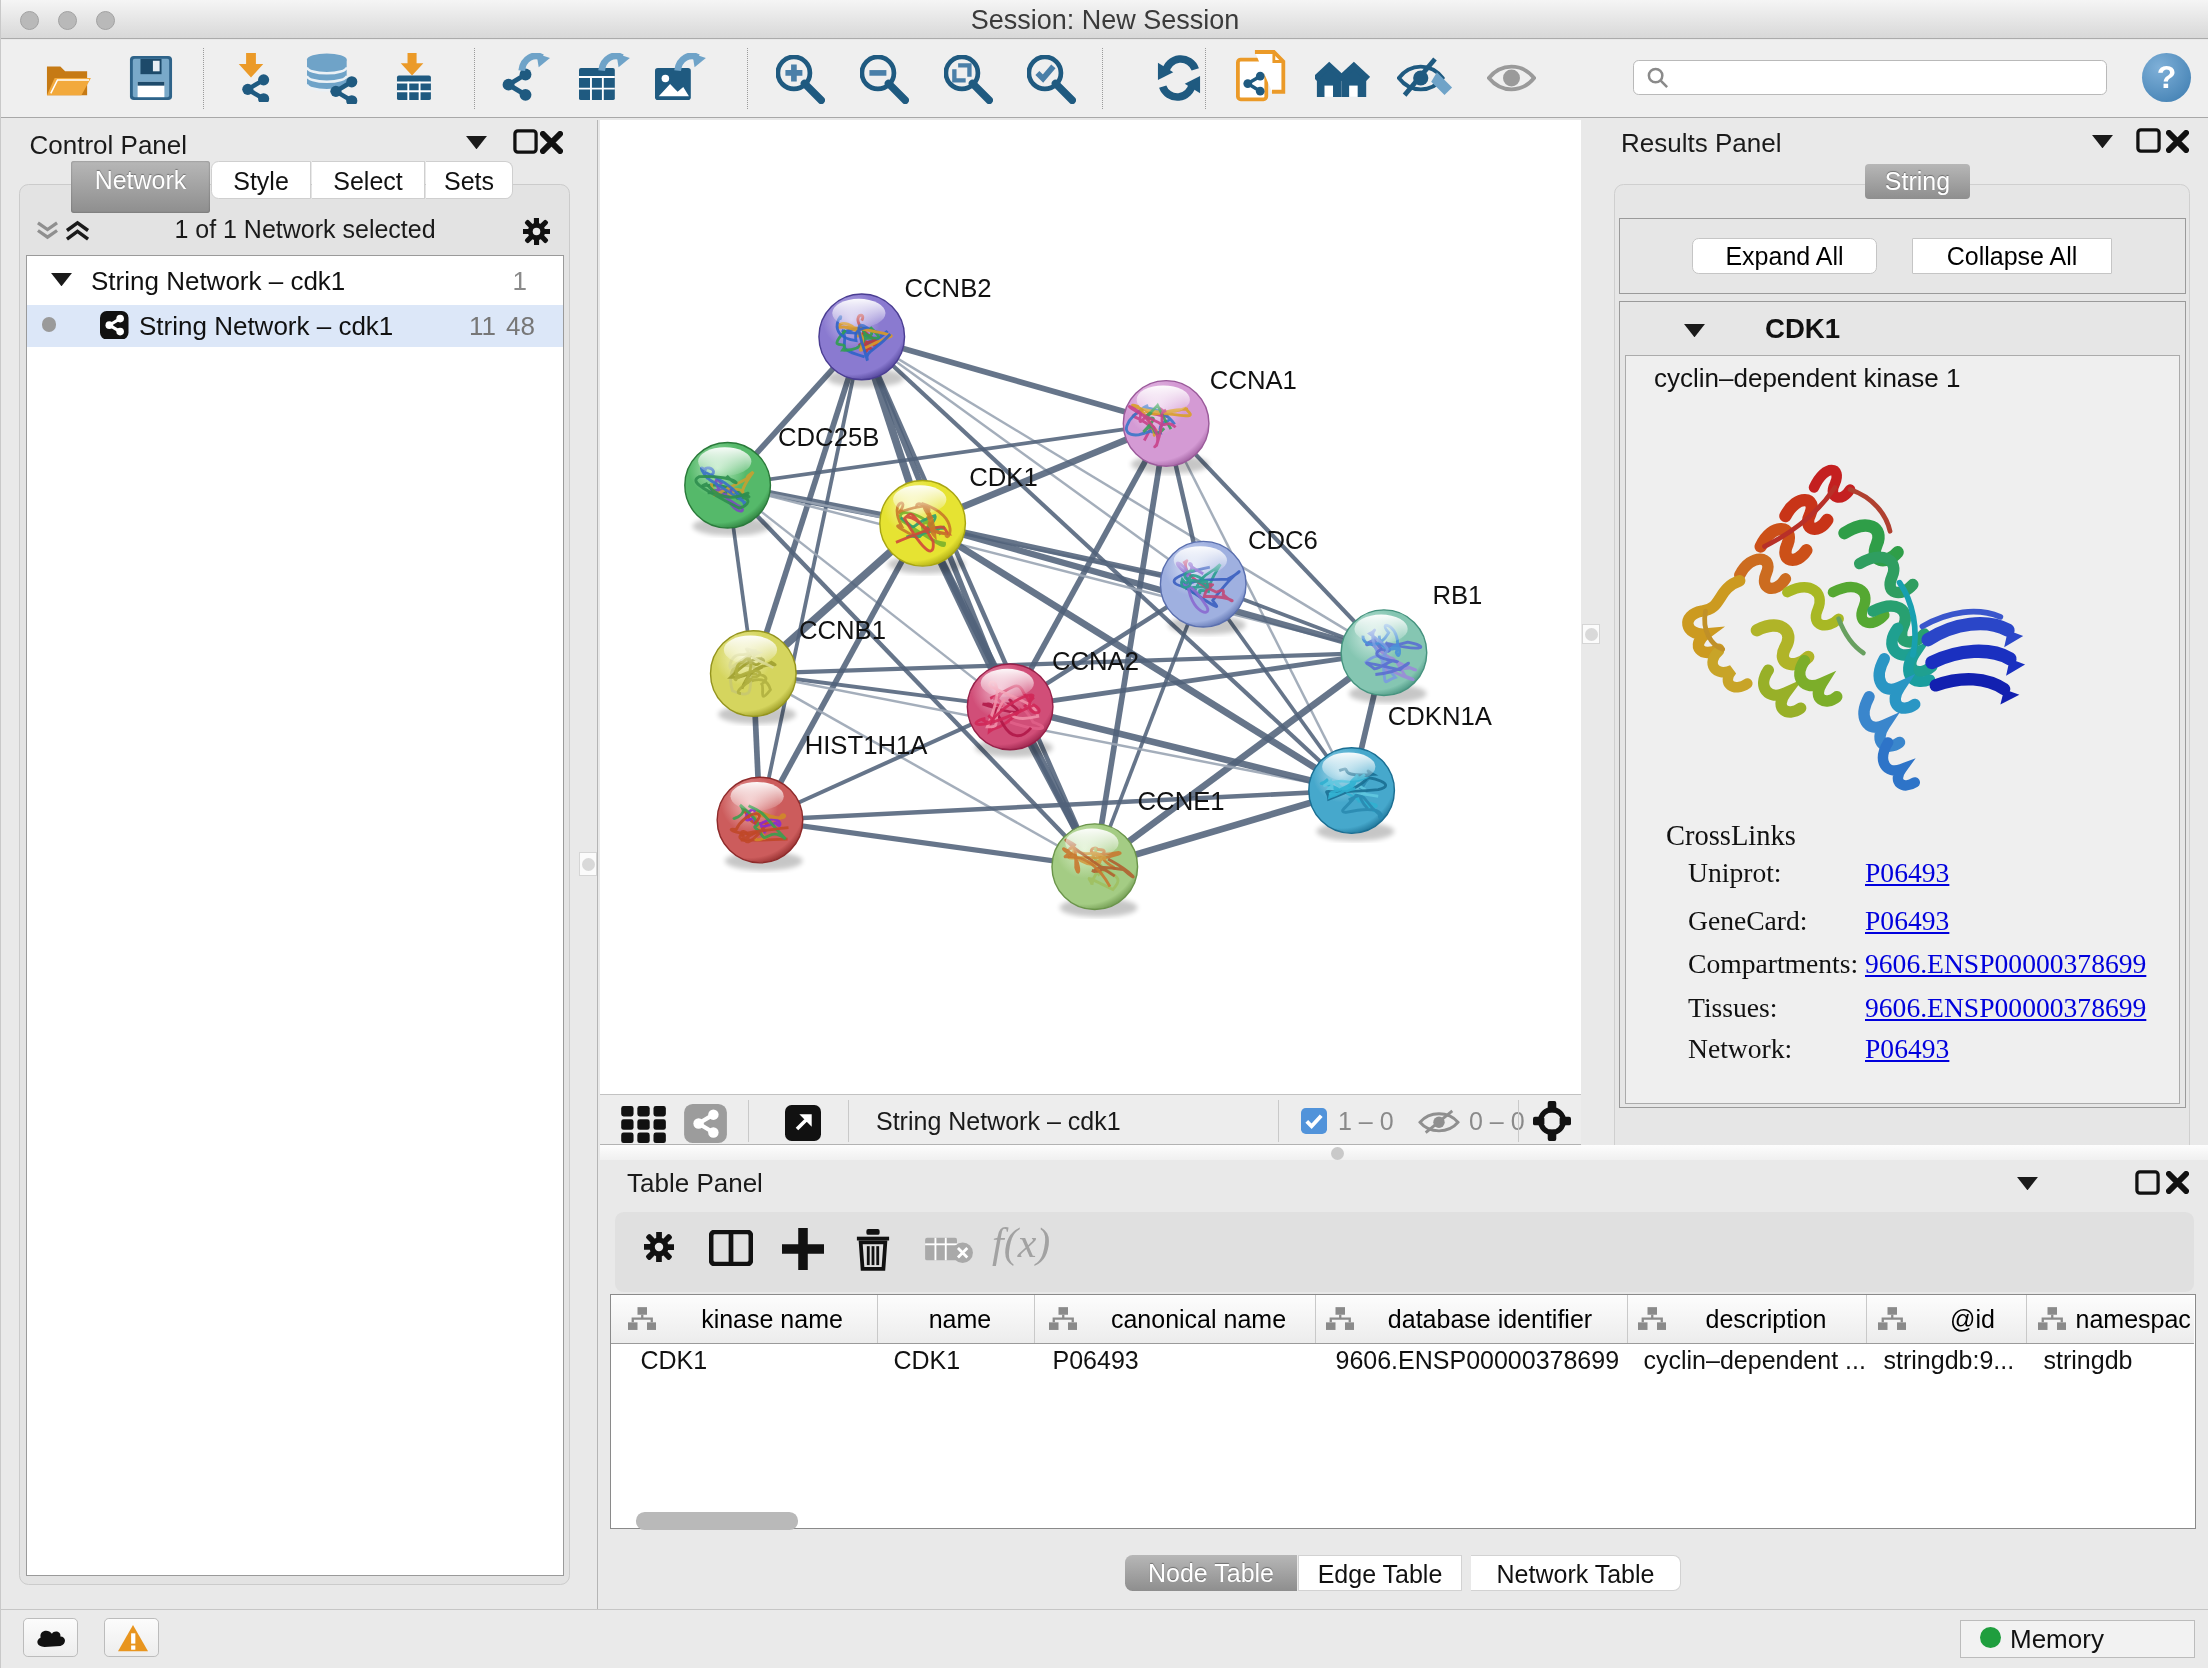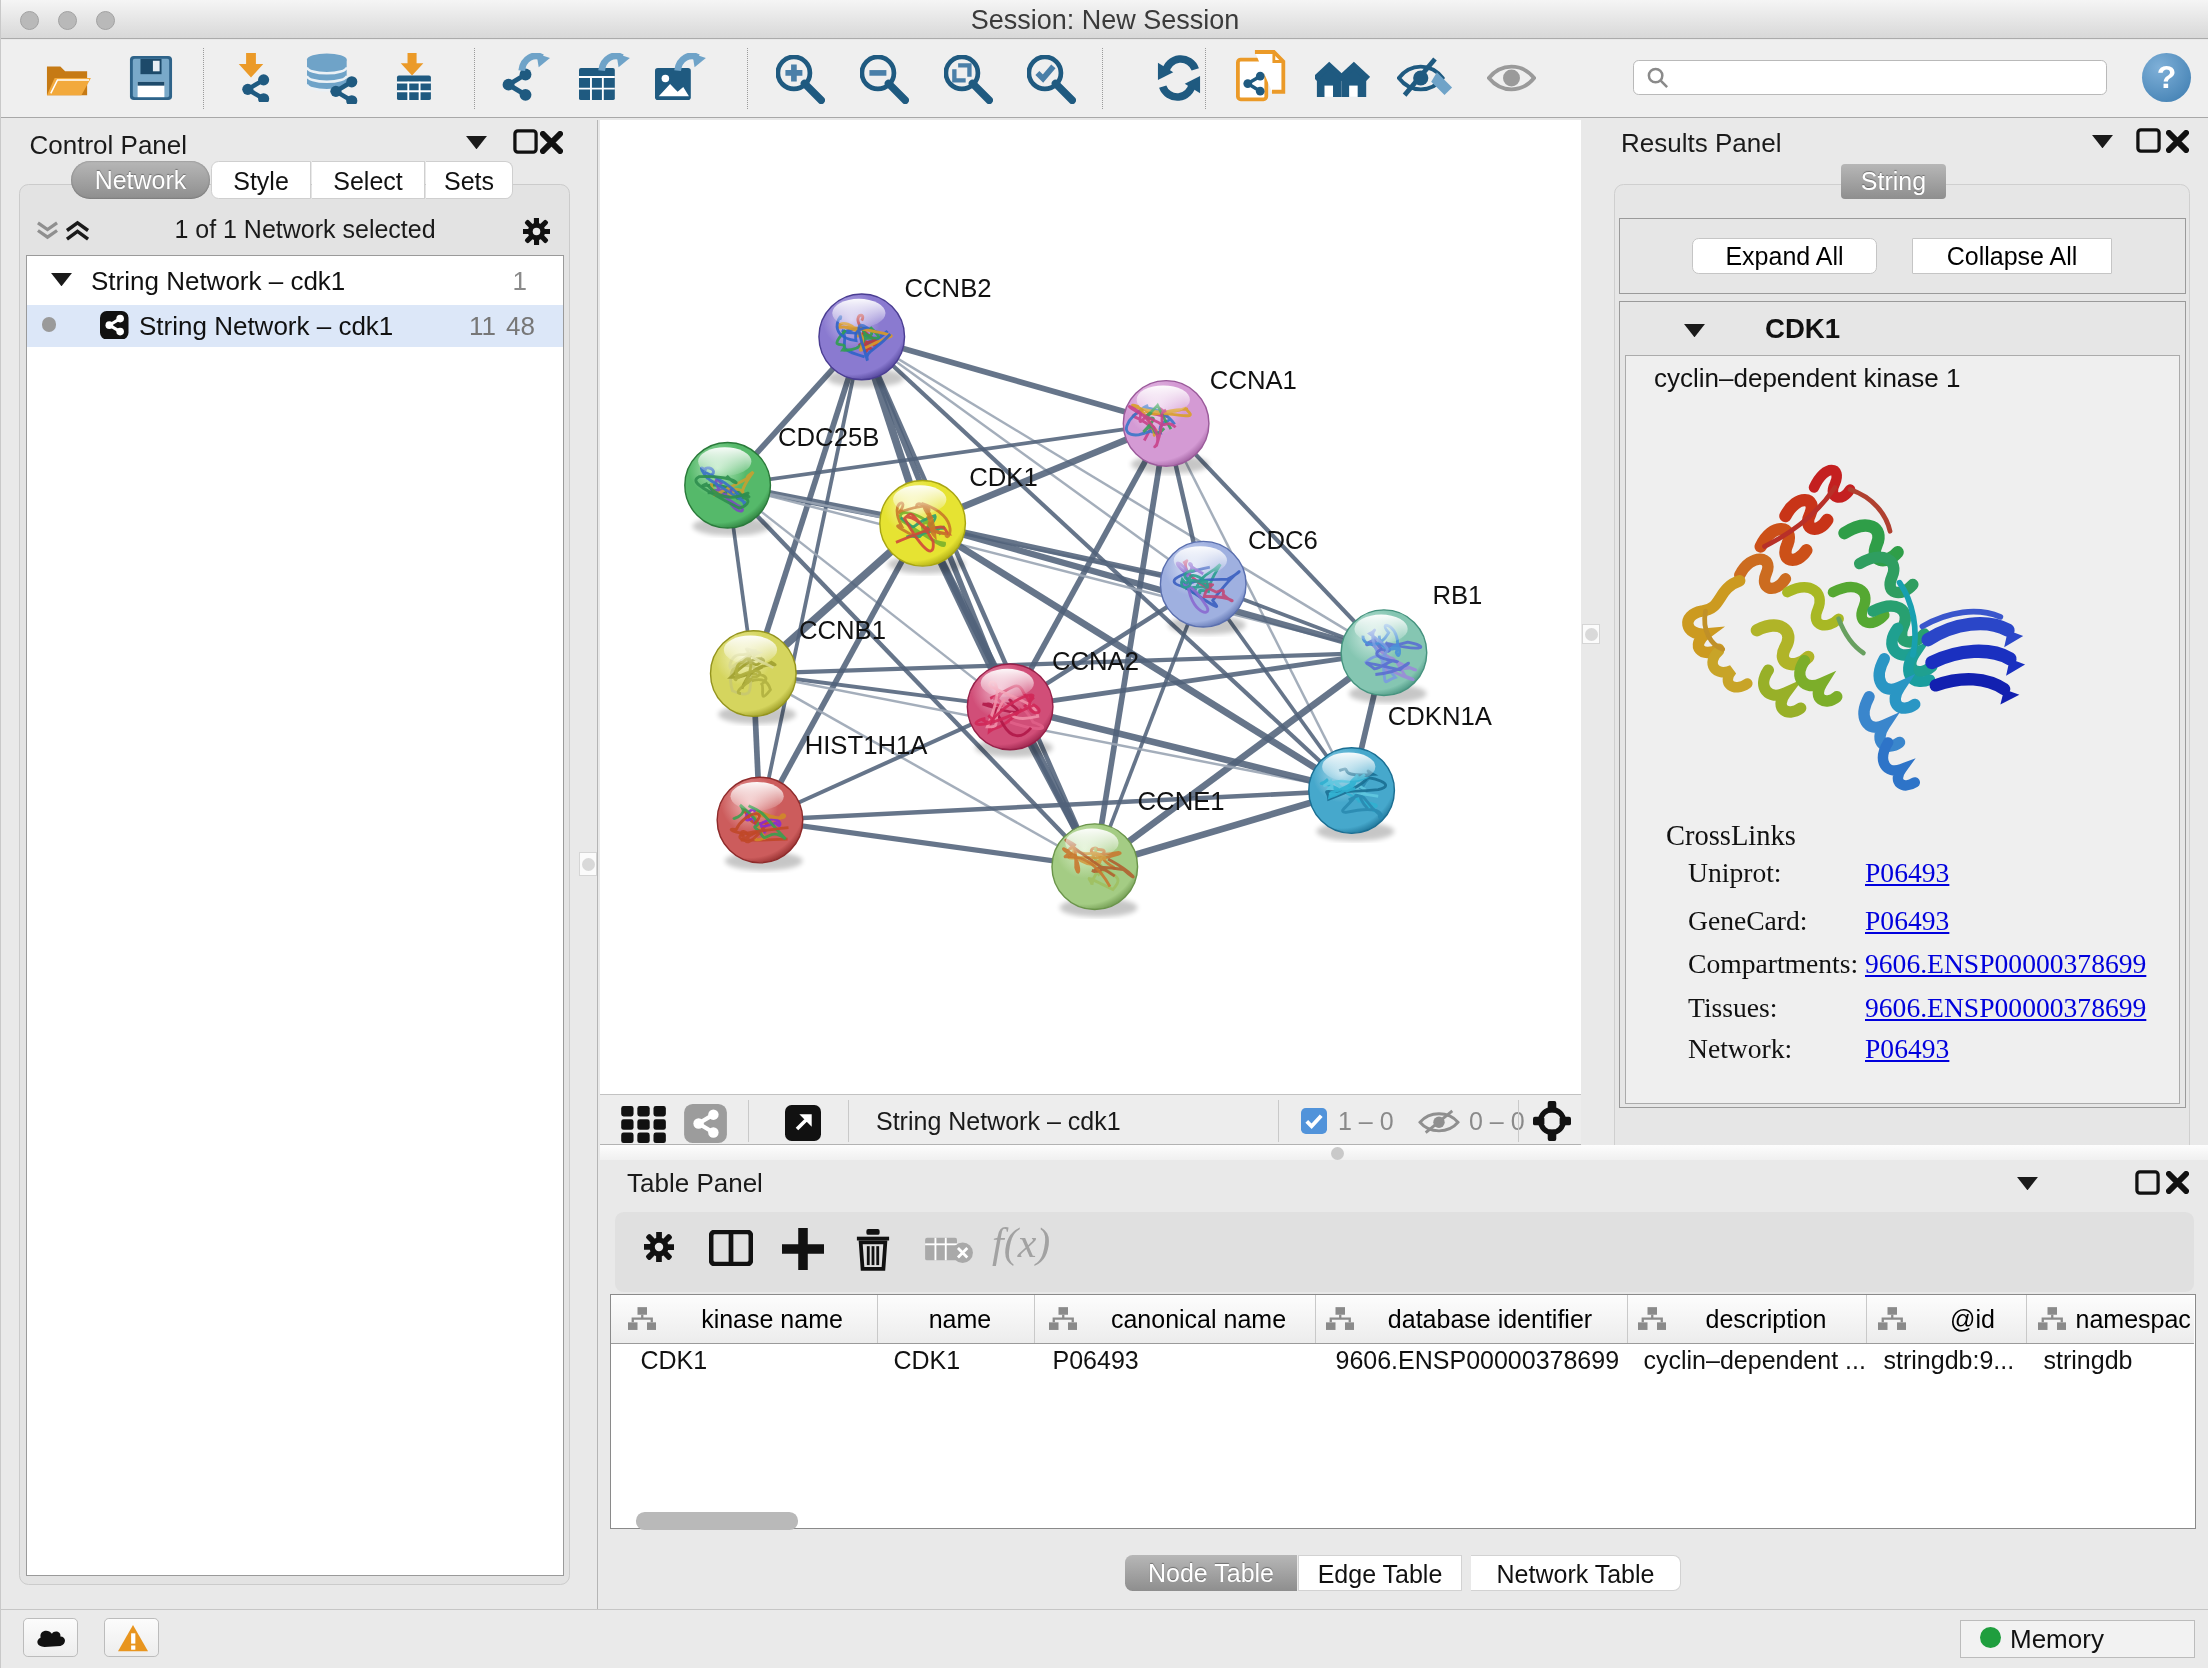--- a/index.html
+++ b/index.html
@@ -164,21 +164,21 @@
     </svg>
   <svg style="position:absolute;left:512px;top:8.6px" width="25" height="25" viewBox="0 0 26 26">
       <rect x="2" y="2" width="22" height="22" rx="3" fill="none" stroke="#111" stroke-width="3.4"></rect>
     </svg>
   <svg style="position:absolute;left:539px;top:10.5px" width="23" height="23" viewBox="0 0 24 24">
       <path d="M3 3 L21 21 M21 3 L3 21" stroke="#111" stroke-width="6" stroke-linecap="round"></path>
     </svg>
 
   <div class="abs" style="left:18px;top:64px;width:551px;height:1401px;background:#e3e3e3;border:1px solid #cbcbcb;border-radius:9.5px"></div>
 
-  <div class="abs graytab" style="left:70px;top:41px;width:139px;height:38px;border-radius:19px;font-size:25px;text-align:center;line-height:38px;box-shadow:inset 0 0 1.9px rgba(0,0,0,.4)">Network</div>
+  <div class="abs graytab" style="left:70px;top:41px;width:139px;height:52px;border-radius:3px;font-size:25px;text-align:center;line-height:38px;box-shadow:inset 0 0 1.9px rgba(0,0,0,.4)">Network</div>
   <div class="abs whitetab" style="left:210px;top:41px;width:100px;height:38px;border-radius:7.6px 0 0 7.6px;font-size:25px;text-align:center;line-height:38px;border:1px solid #cfcfcf">Style</div>
   <div class="abs whitetab" style="left:311px;top:41px;width:113px;height:38px;font-size:25px;text-align:center;line-height:38px;border:1px solid #cfcfcf;border-left:none">Select</div>
   <div class="abs whitetab" style="left:425px;top:41px;width:87px;height:38px;border-radius:0 7.6px 7.6px 0;font-size:25px;text-align:center;line-height:38px;border:1px solid #cfcfcf;border-left:none">Sets</div>
 
   <svg class="abs" style="left:34px;top:100px" width="25" height="21" viewBox="0 0 26 22">
       <path d="M3 3 L13 10 L23 3 M3 11 L13 18 L23 11" stroke="#8f8f8f" stroke-width="3.4" fill="none"></path>
     </svg>
   <svg class="abs" style="left:63px;top:99px" width="27" height="23" viewBox="0 0 28 24">
       <path d="M3 12 L14 4 L25 12 M3 21 L14 13 L25 21" stroke="#1a1a1a" stroke-width="3.6" fill="none"></path>
     </svg>
@@ -528,21 +528,21 @@
   <svg style="position:absolute;left:511px;top:15px" width="21" height="13.3" viewBox="0 0 22 14">
       <path d="M0 0 L22 0 L11.0 14 Z" fill="#1a1a1a"></path>
     </svg>
   <svg style="position:absolute;left:555px;top:7.6px" width="25" height="25" viewBox="0 0 26 26">
       <rect x="2" y="2" width="22" height="22" rx="3" fill="none" stroke="#111" stroke-width="3.4"></rect>
     </svg>
   <svg style="position:absolute;left:585px;top:9.5px" width="23" height="23" viewBox="0 0 24 24">
       <path d="M3 3 L21 21 M21 3 L3 21" stroke="#111" stroke-width="6" stroke-linecap="round"></path>
     </svg>
   <div class="abs" style="left:33px;top:64px;width:576px;height:1012px;background:#e6e6e6;border:1px solid #cfcfcf;border-radius:9.5px"></div>
-  <div class="abs graytab" style="left:260px;top:44px;width:105px;height:35px;border-radius:4px;font-size:25px;text-align:center;line-height:34px">String</div>
+  <div class="abs graytab" style="left:284px;top:44px;width:105px;height:35px;border-radius:4px;font-size:25px;text-align:center;line-height:34px">String</div>
 
   <div class="abs" style="left:38px;top:98px;width:567px;height:76px;border:1px solid #9a9a9a"></div>
   <div class="abs" style="left:111px;top:118px;width:185px;height:36px;background:#fff;border:1px solid #c5c5c5;border-radius:6.7px;font-size:25px;text-align:center;line-height:34px">Expand All</div>
   <div class="abs" style="left:331px;top:118px;width:200px;height:36px;background:#fff;border:1px solid #c5c5c5;border-radius:1px;font-size:25px;text-align:center;line-height:34px">Collapse All</div>
 
   <div class="abs" style="left:38px;top:181px;width:567px;height:807px;border:1px solid #9a9a9a"></div>
   <svg style="position:absolute;left:103px;top:204px" width="21" height="13.3" viewBox="0 0 22 14">
       <path d="M0 0 L22 0 L11.0 14 Z" fill="#1a1a1a"></path>
     </svg>
   <div class="abs" style="left:184px;top:193px;font-size:27.6px;font-weight:bold;color:#111">CDK1</div>

